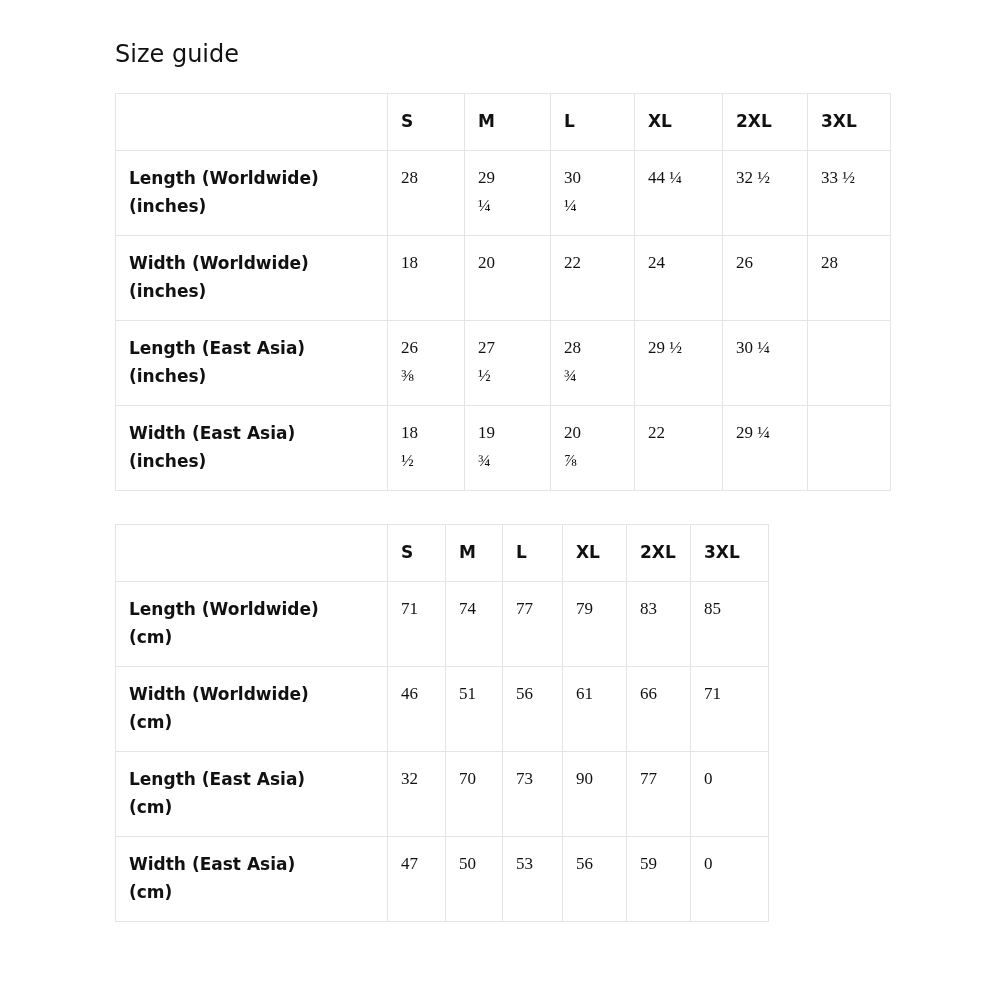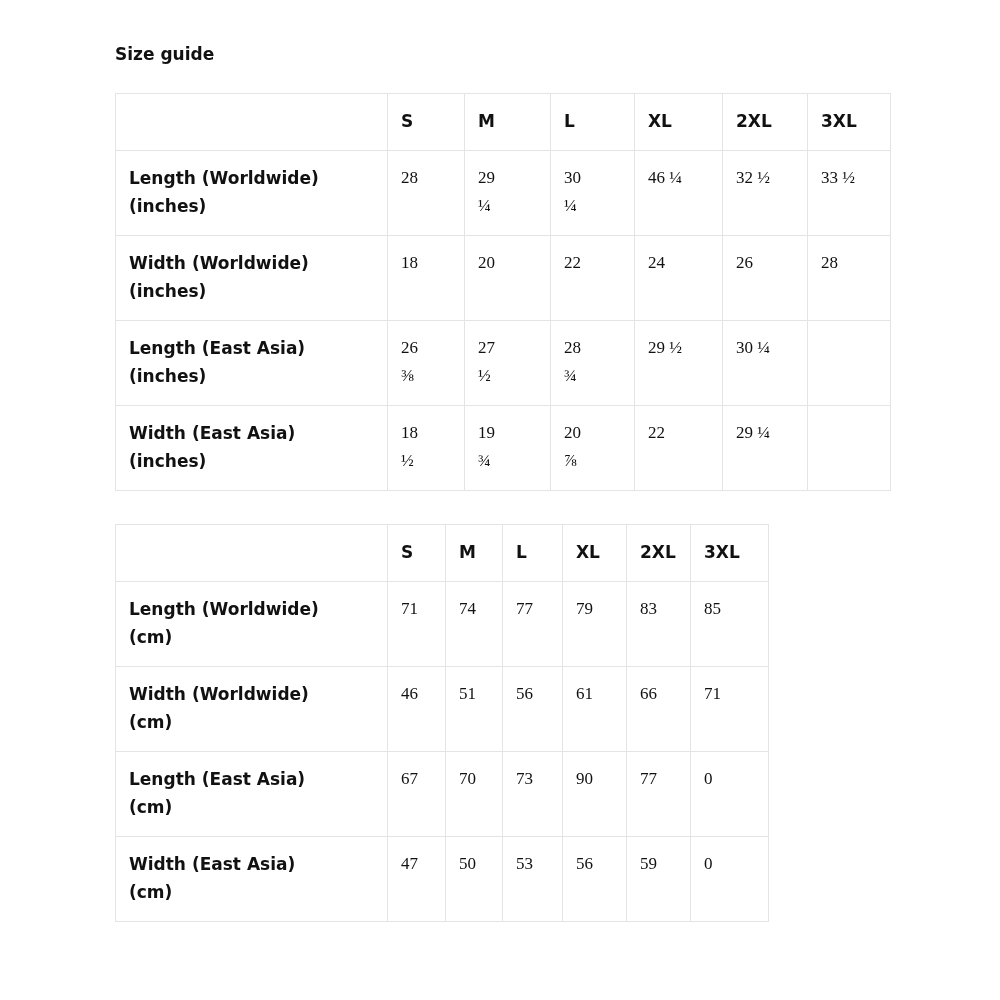--- a/index.html
+++ b/index.html
@@ -8,23 +8,23 @@
     background: #ffffff;
     width: 1000px;
     height: 1000px;
     font-family: "DejaVu Sans", "Liberation Sans", sans-serif;
     color: #111111;
   }
   .wrap {
     padding: 42px 0 0 115px;
   }
   .page-title {
-    font-size: 17px;
+    font-size: 24px;
     line-height: 24px;
-    font-weight: 700;
+    font-weight: 400;
     margin: 0;
     color: #111111;
   }
   table.size-table {
     border-collapse: collapse;
     table-layout: fixed;
     margin-top: 27px;
   }
   table.size-table.second {
     margin-top: 33px;
@@ -85,21 +85,21 @@
     </thead>
     <tbody>
       <tr>
         <th>Length (Worldwide)
 (inches)</th>
         <td>28</td>
         <td>29
 ¼</td>
         <td>30
 ¼</td>
-        <td>46 ¼</td>
+        <td>44 ¼</td>
         <td>32 ½</td>
         <td>33 ½</td>
       </tr>
       <tr>
         <th>Width (Worldwide)
 (inches)</th>
         <td>18</td>
         <td>20</td>
         <td>22</td>
         <td>24</td>
@@ -173,21 +173,21 @@
         <td>46</td>
         <td>51</td>
         <td>56</td>
         <td>61</td>
         <td>66</td>
         <td>71</td>
       </tr>
       <tr>
         <th>Length (East Asia)
 (cm)</th>
-        <td>67</td>
+        <td>32</td>
         <td>70</td>
         <td>73</td>
         <td>90</td>
         <td>77</td>
         <td>0</td>
       </tr>
       <tr>
         <th>Width (East Asia)
 (cm)</th>
         <td>47</td>

